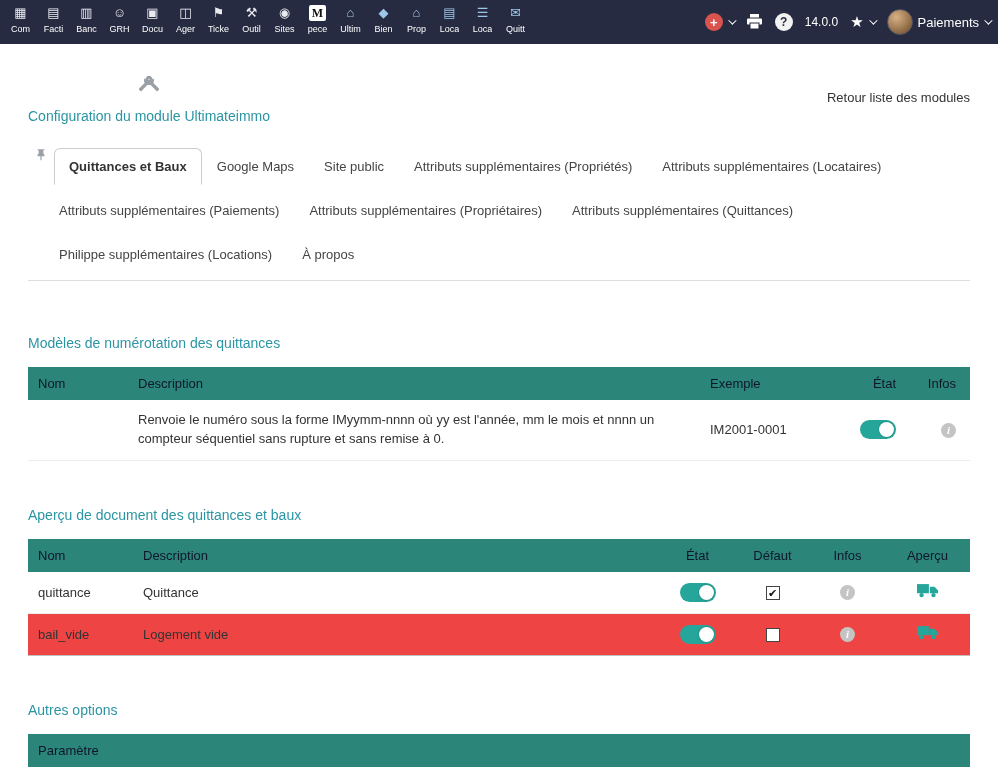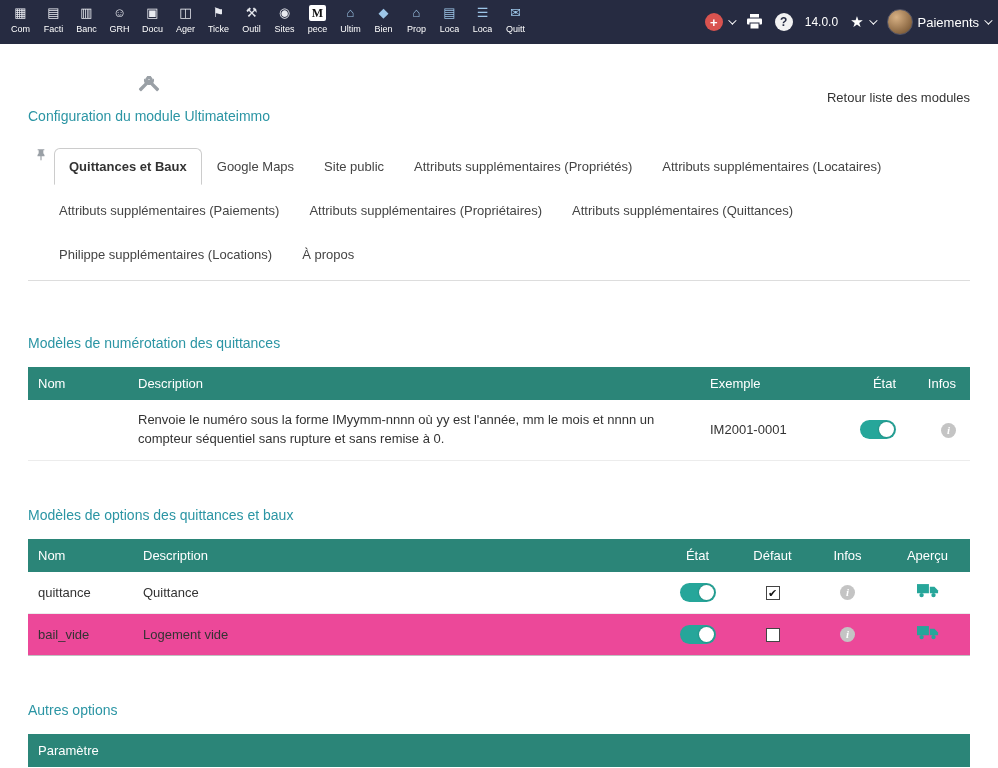--- a/index.html
+++ b/index.html
@@ -53,26 +53,26 @@
     border:1px solid transparent; white-space:nowrap; }
   .tab.active { background:#fff; border:1px solid #ccc; border-bottom-color:#fff;
     border-radius:6px 6px 0 0; font-weight:bold; color:#333; }
   .tabs-hr { border:none; border-top:1px solid #ddd; margin-top:6px; }
 
   
   .section-title { margin:46px 0 16px; font-size:14px; color:#2b95a4;
     font-weight:normal; }
   .section-title.first { margin-top:54px; }
   table { width:100%; border-collapse:collapse; }
-  thead th { background:#2b8578; color:#ffffff; font-weight:normal;
+  thead th { background:#2b8578; color:#0f172a; font-weight:normal;
     text-align:left; padding:9px 10px; font-size:13px; }
   tbody td { padding:11px 10px; font-size:13px; color:#333;
     border-bottom:1px solid #ececec; }
   tbody tr { background:#fff; }
-  tbody tr[data-highlight="true"] { background:#ec4899;margin-top:21px; }
+  tbody tr[data-highlight="true"] { background:#ef4444;margin-top:21px; }
   tbody tr[data-highlight="true"] td { border-bottom-color:#c0c0c0; }
   th.c, td.c { text-align:center; }
   th.r, td.r { text-align:right; padding-right:14px; }
   .desc-cell { line-height:1.45; }
 
   
   .toggle { display:inline-block; width:36px; height:19px; border-radius:10px;
     background:#26a69a; position:relative; vertical-align:middle; cursor:pointer; }
   .toggle::after { content:""; position:absolute; top:2px; right:2px; width:15px;
     height:15px; border-radius:50%; background:#fff;
@@ -251,21 +251,21 @@
       <tr>
         <td></td>
         <td class="desc-cell">Renvoie le numéro sous la forme IMyymm-nnnn où yy est l'année, mm le mois et nnnn un compteur séquentiel sans rupture et sans remise à 0.</td>
         <td>IM2001-0001</td>
         <td class="r"><span class="toggle" data-on="true"></span></td>
         <td class="r"><span class="info-icon"></span></td>
       </tr>
     </tbody>
   </table>
 
-  <h2 class="section-title">Modèles de options des quittances et baux</h2>
+  <h2 class="section-title">Aperçu de document des quittances et baux</h2>
   <table>
     <colgroup>
         <col style="width:105px">
         <col>
         <col style="width:75px">
         <col style="width:75px">
         <col style="width:75px">
         <col style="width:85px">
       </colgroup>
     <thead>

